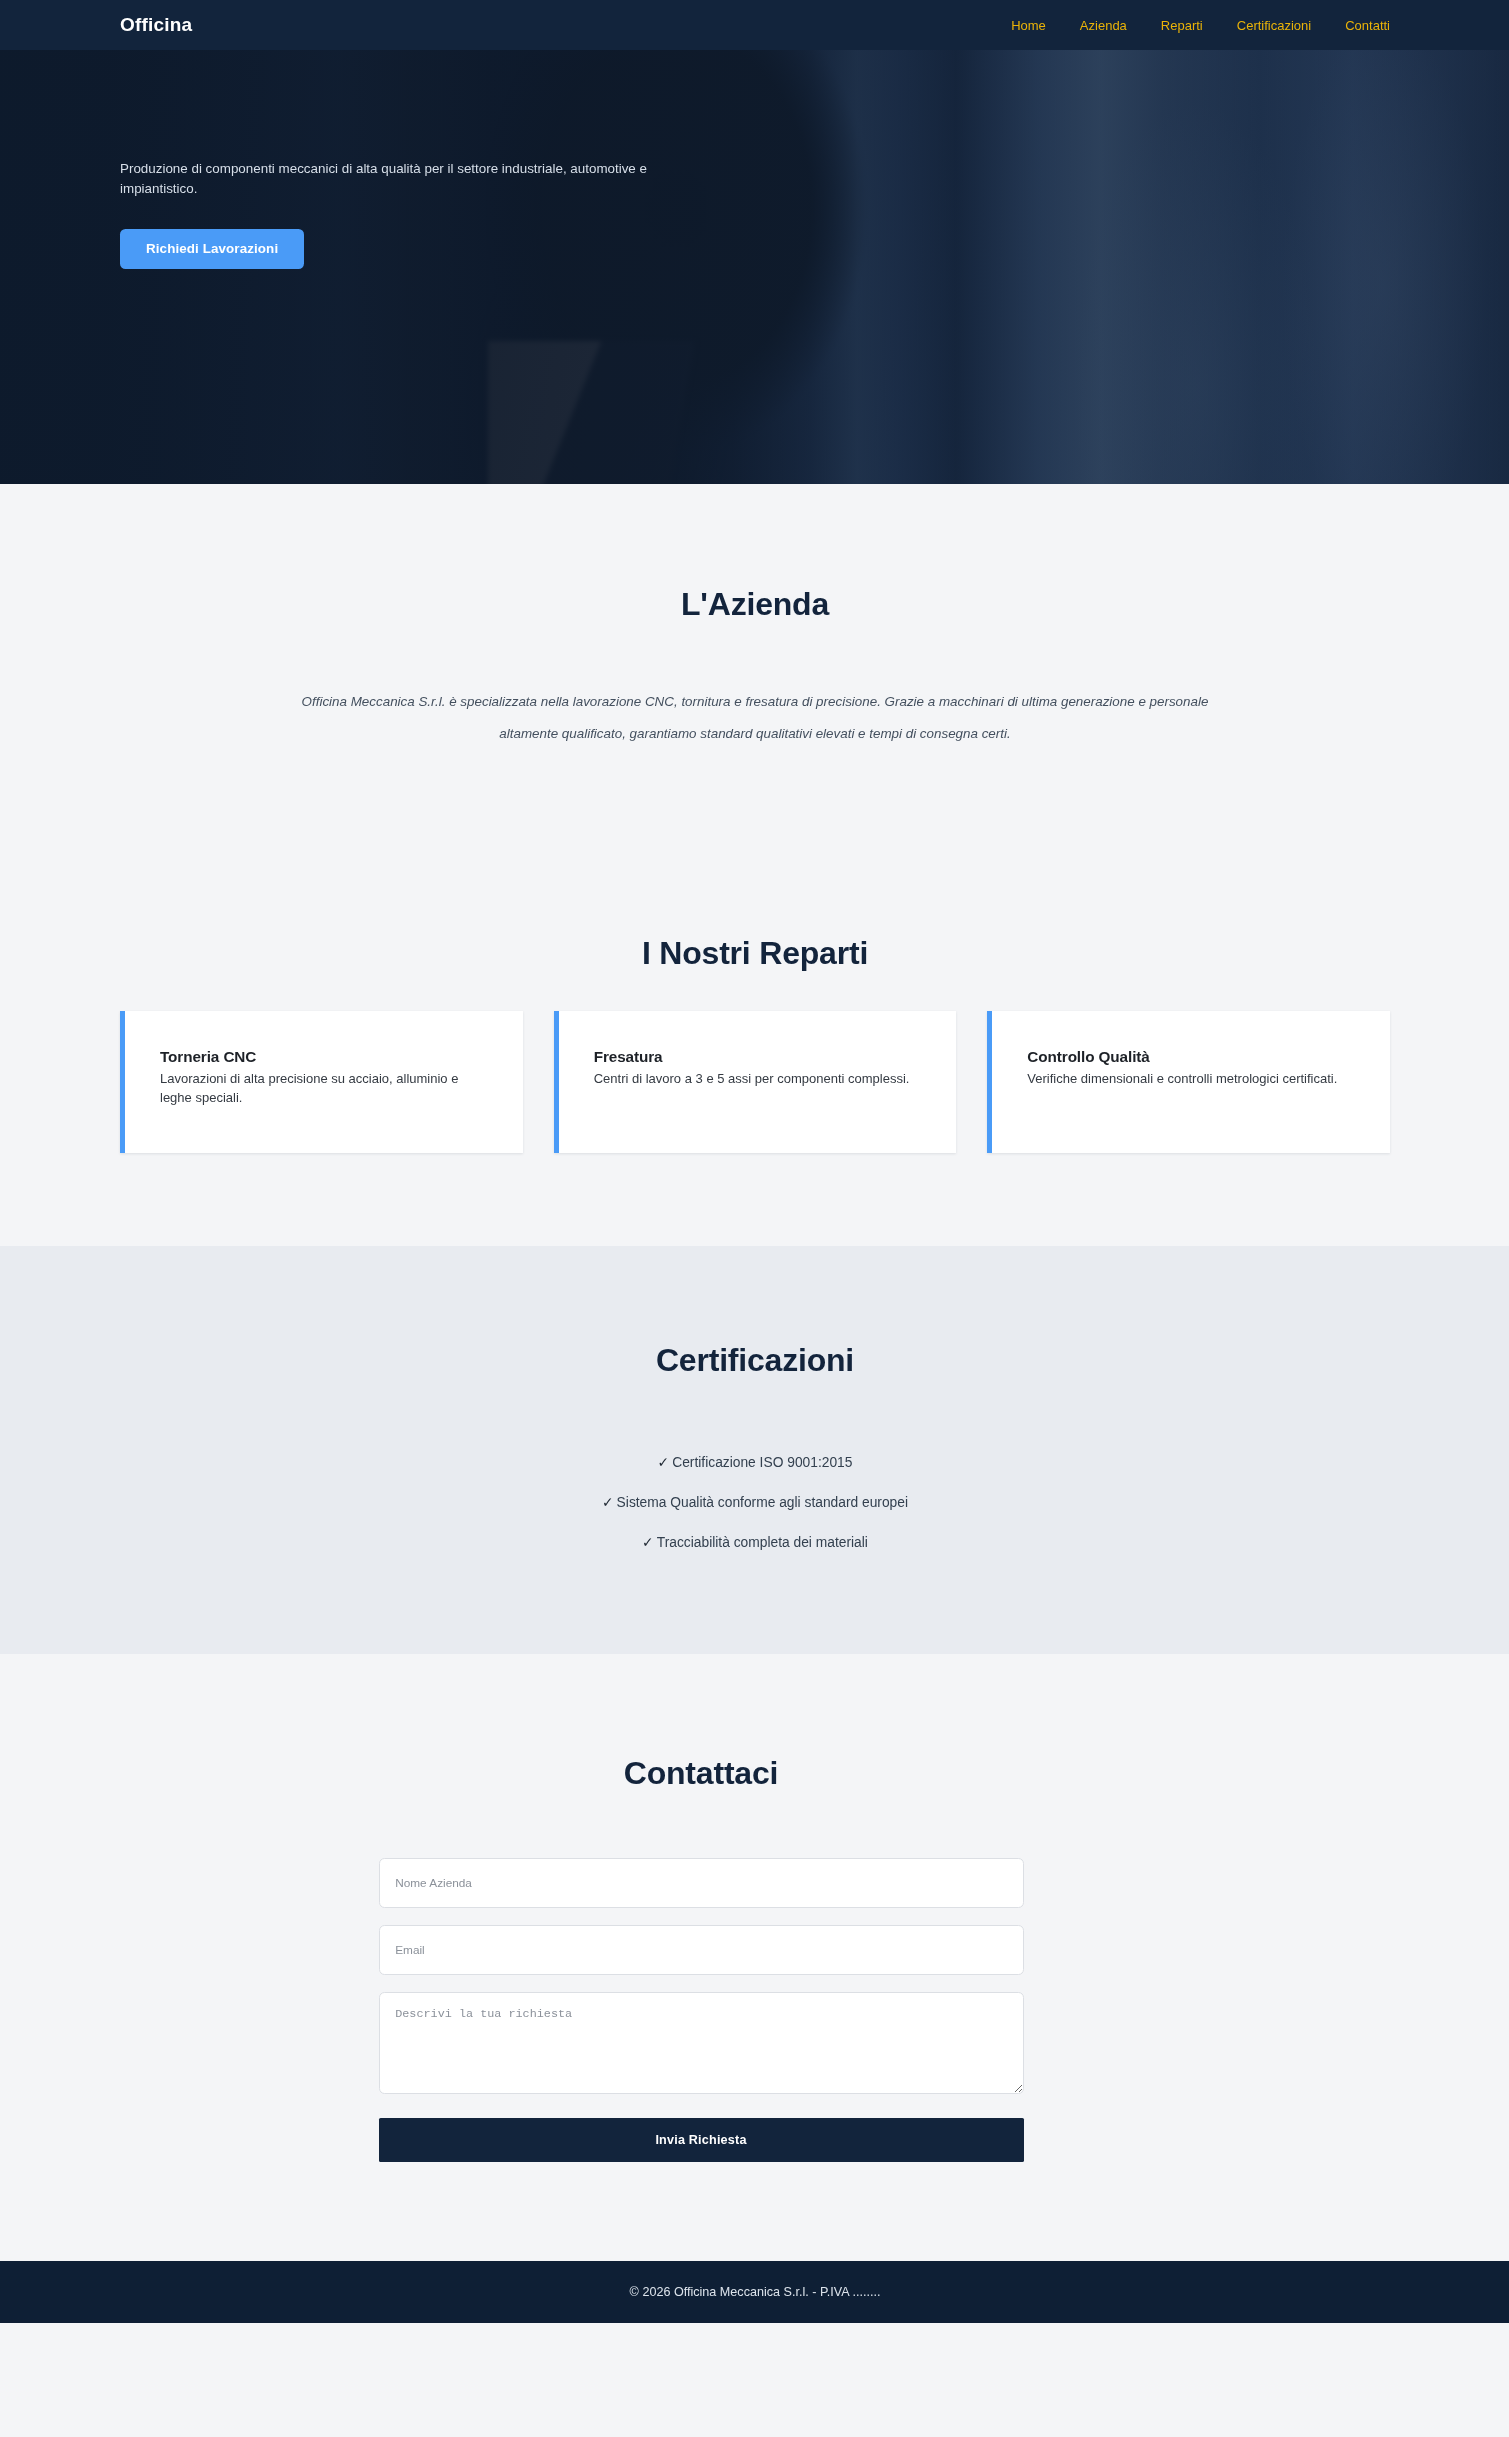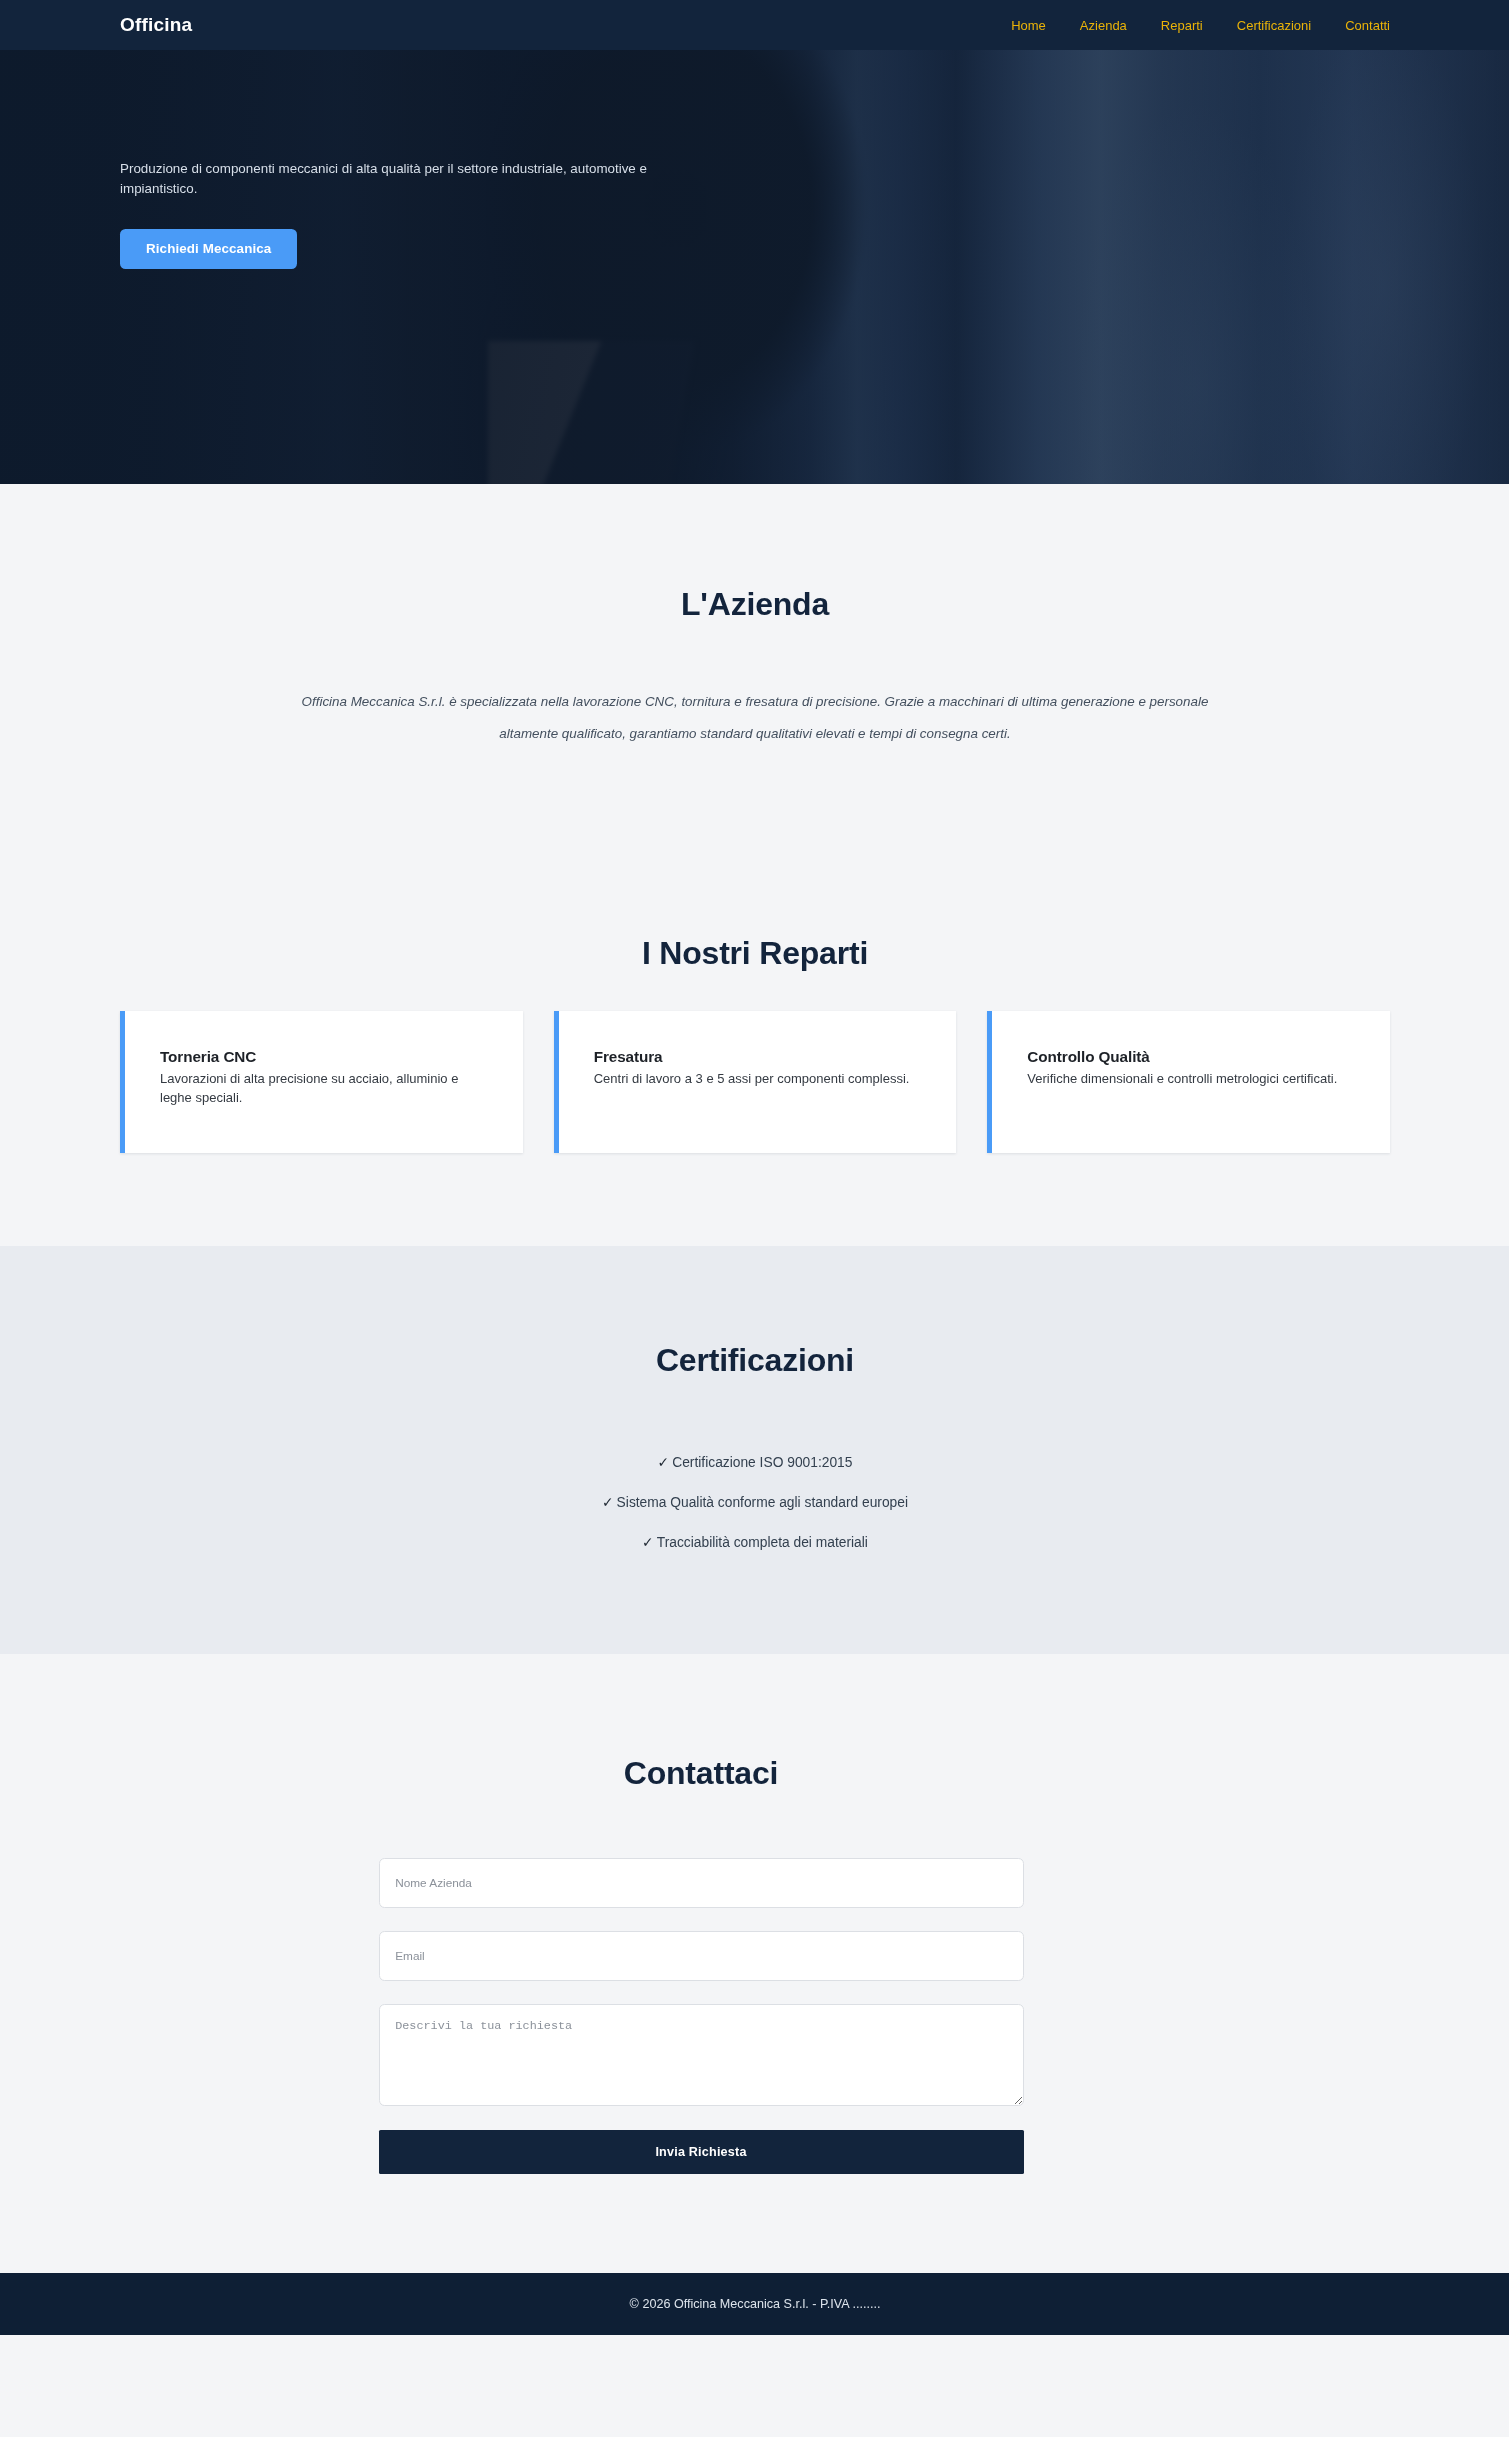--- a/index.html
+++ b/index.html
@@ -230,21 +230,21 @@
   .field{
     width:100%;
     height:50px;
     border:0.8px solid #dcdfe4;
     border-radius:5.5px;
     background:#ffffff;
     padding:0 15.7px;
     font-size:11.8px;
     font-family:inherit;
     color:#1b2838;
-    margin-bottom:23px;
+    margin-bottom:17px;
     outline:none;
   }
   .field::placeholder{color:#8b919a;}
   .field-area{
     width:100%;
     height:102px;
     border:0.8px solid #dcdfe4;
     border-radius:5.5px;
     background:#ffffff;
     padding:13.4px 15.7px;
@@ -296,21 +296,21 @@
     <a class="nav-link" href="#">Certificazioni</a>
     <a class="nav-link" href="#">Contatti</a>
   </nav>
 </header>
 
 <section class="hero">
   <div class="hero-photo"></div>
   <div class="hero-tint"></div>
   <div class="hero-inner">
     <p class="hero-sub">Produzione di componenti meccanici di alta qualità per il settore industriale, automotive e impiantistico.</p>
-    <button class="hero-cta">Richiedi Meccanica</button>
+    <button class="hero-cta">Richiedi Lavorazioni</button>
   </div>
 </section>
 
 <section class="section sec-light azienda">
   <h2 class="sec-title">L'Azienda</h2>
   <p class="azienda-body">Officina Meccanica S.r.l. è specializzata nella lavorazione CNC, tornitura e fresatura di precisione. Grazie a macchinari di ultima generazione e personale altamente qualificato, garantiamo standard qualitativi elevati e tempi di consegna certi.</p>
 </section>
 
 <section class="section sec-light reparti">
   <h2 class="sec-title">I Nostri Reparti</h2>

